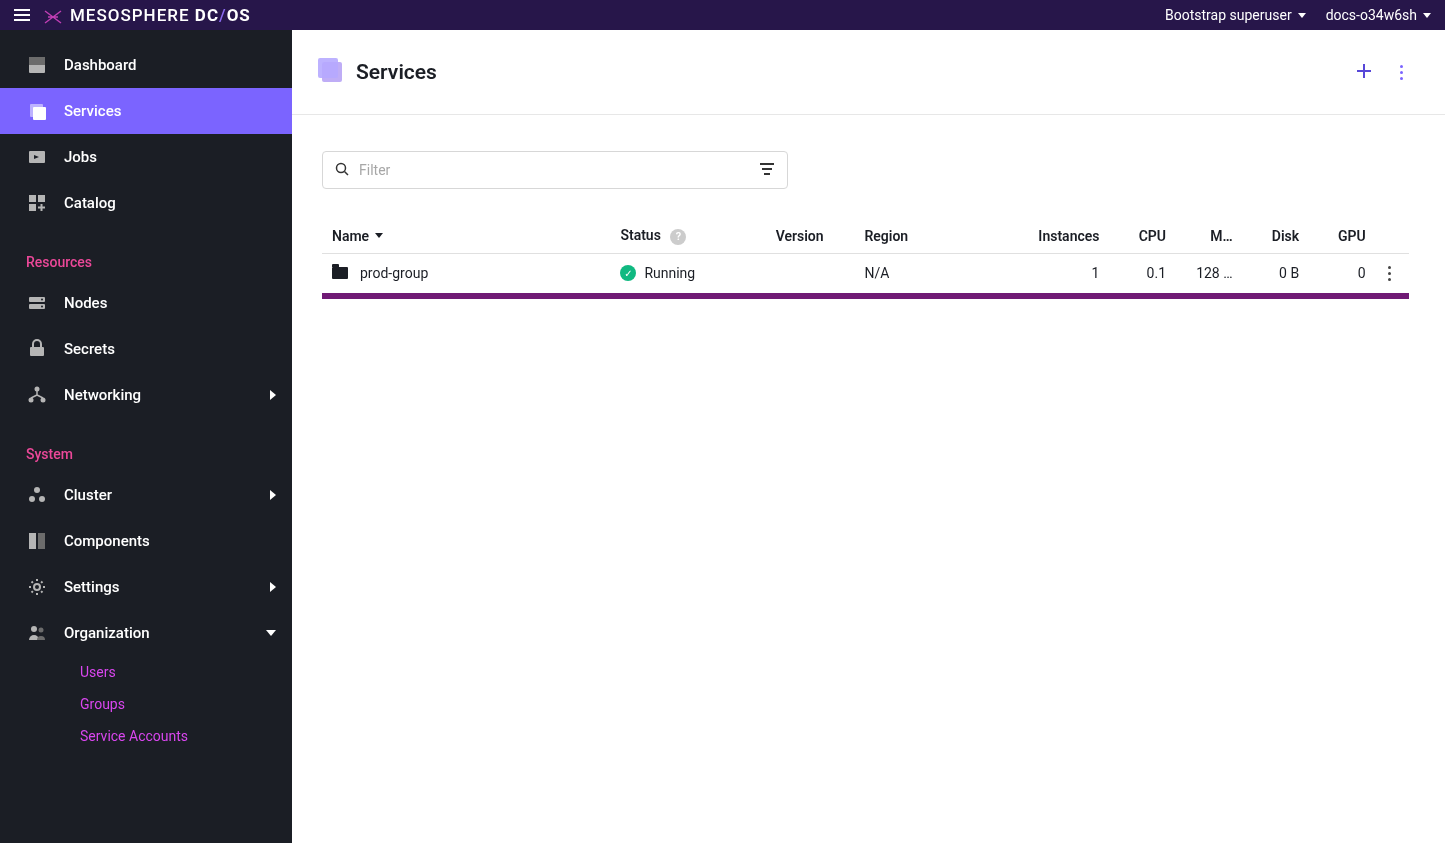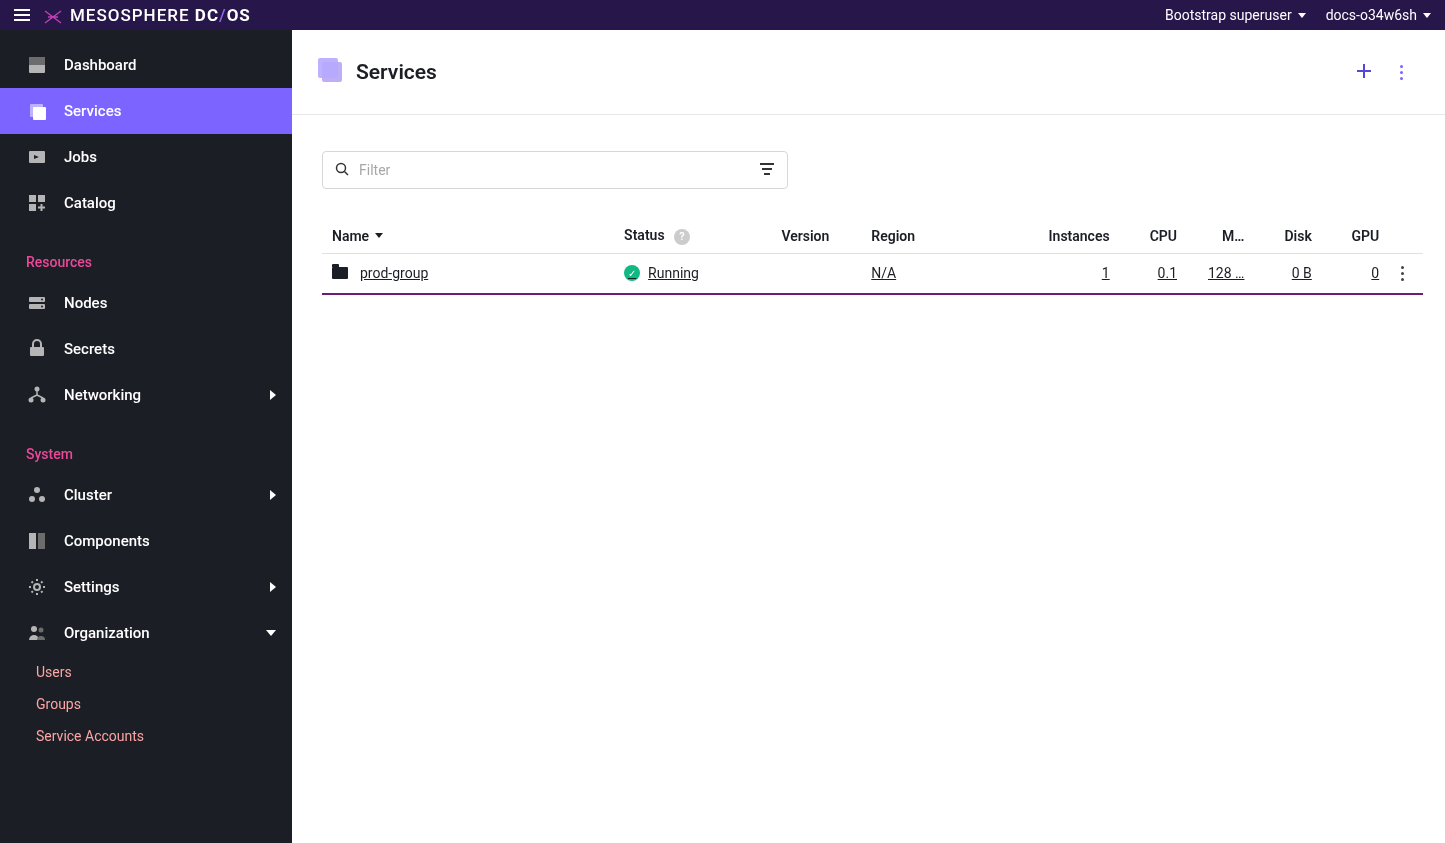--- a/index.html
+++ b/index.html
@@ -144,23 +144,23 @@
     }
 
     .nav-arrow.down {
       border-left: 5px solid transparent;
       border-right: 5px solid transparent;
       border-top: 6px solid #fff;
       border-bottom: none;
     }
 
     .nav-sub-item {
-      padding: 8px 16px 8px 36px;
+      padding: 8px 16px 8px 80px;
       font-size: 14px;
-      color: #fca5a5;
+      color: #d946ef;
       cursor: pointer;
     }
 
     
     .main {
       flex: 1;
       background: #fff;
       overflow: auto;
     }
 
@@ -261,21 +261,21 @@
     .filter-box input::placeholder {
       color: #a7a7a7;
     }
 
     .filter-funnel {
       cursor: pointer;
     }
 
     
     .table-area {
-      padding: 30px 22px 0 30px;
+      padding: 30px 36px 0 30px;
     }
 
     table.service-table {
       width: 100%;
       border-collapse: collapse;
     }
 
     .service-table th {
       text-align: left;
       font-size: 14px;
@@ -287,23 +287,22 @@
     }
 
     .service-table th.right, .service-table td.right {
       text-align: right;
     }
 
     .service-table td {
       font-size: 14px;
       color: #1b1e25;
       padding: 10px 10px;
-      border-bottom: 2px solid #701a75;
+      border-bottom: 6px solid #701a75;
       white-space: nowrap;
-      text-decoration: underline;
     }
 
     .th-name {
       display: flex;
       align-items: center;
       gap: 6px;
     }
 
     .sort-caret {
       width: 0;

